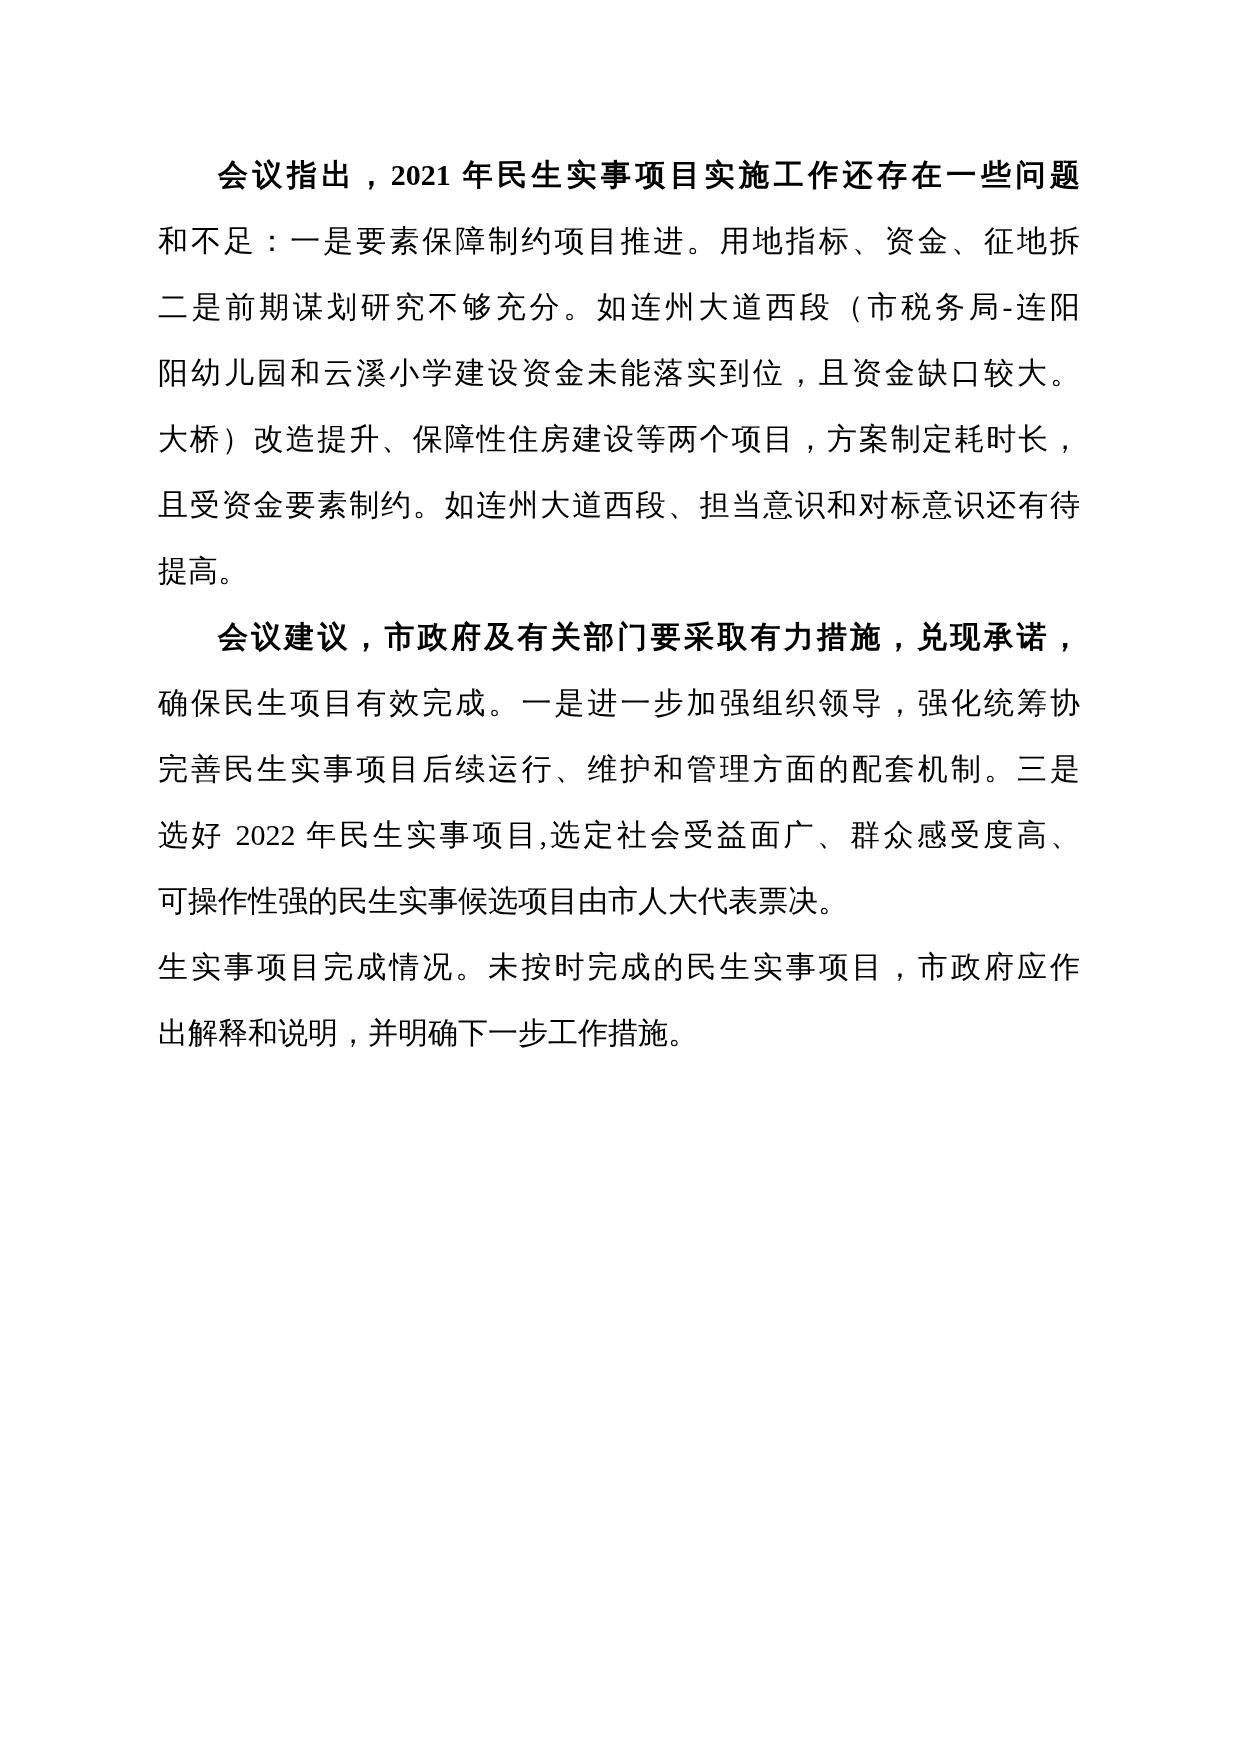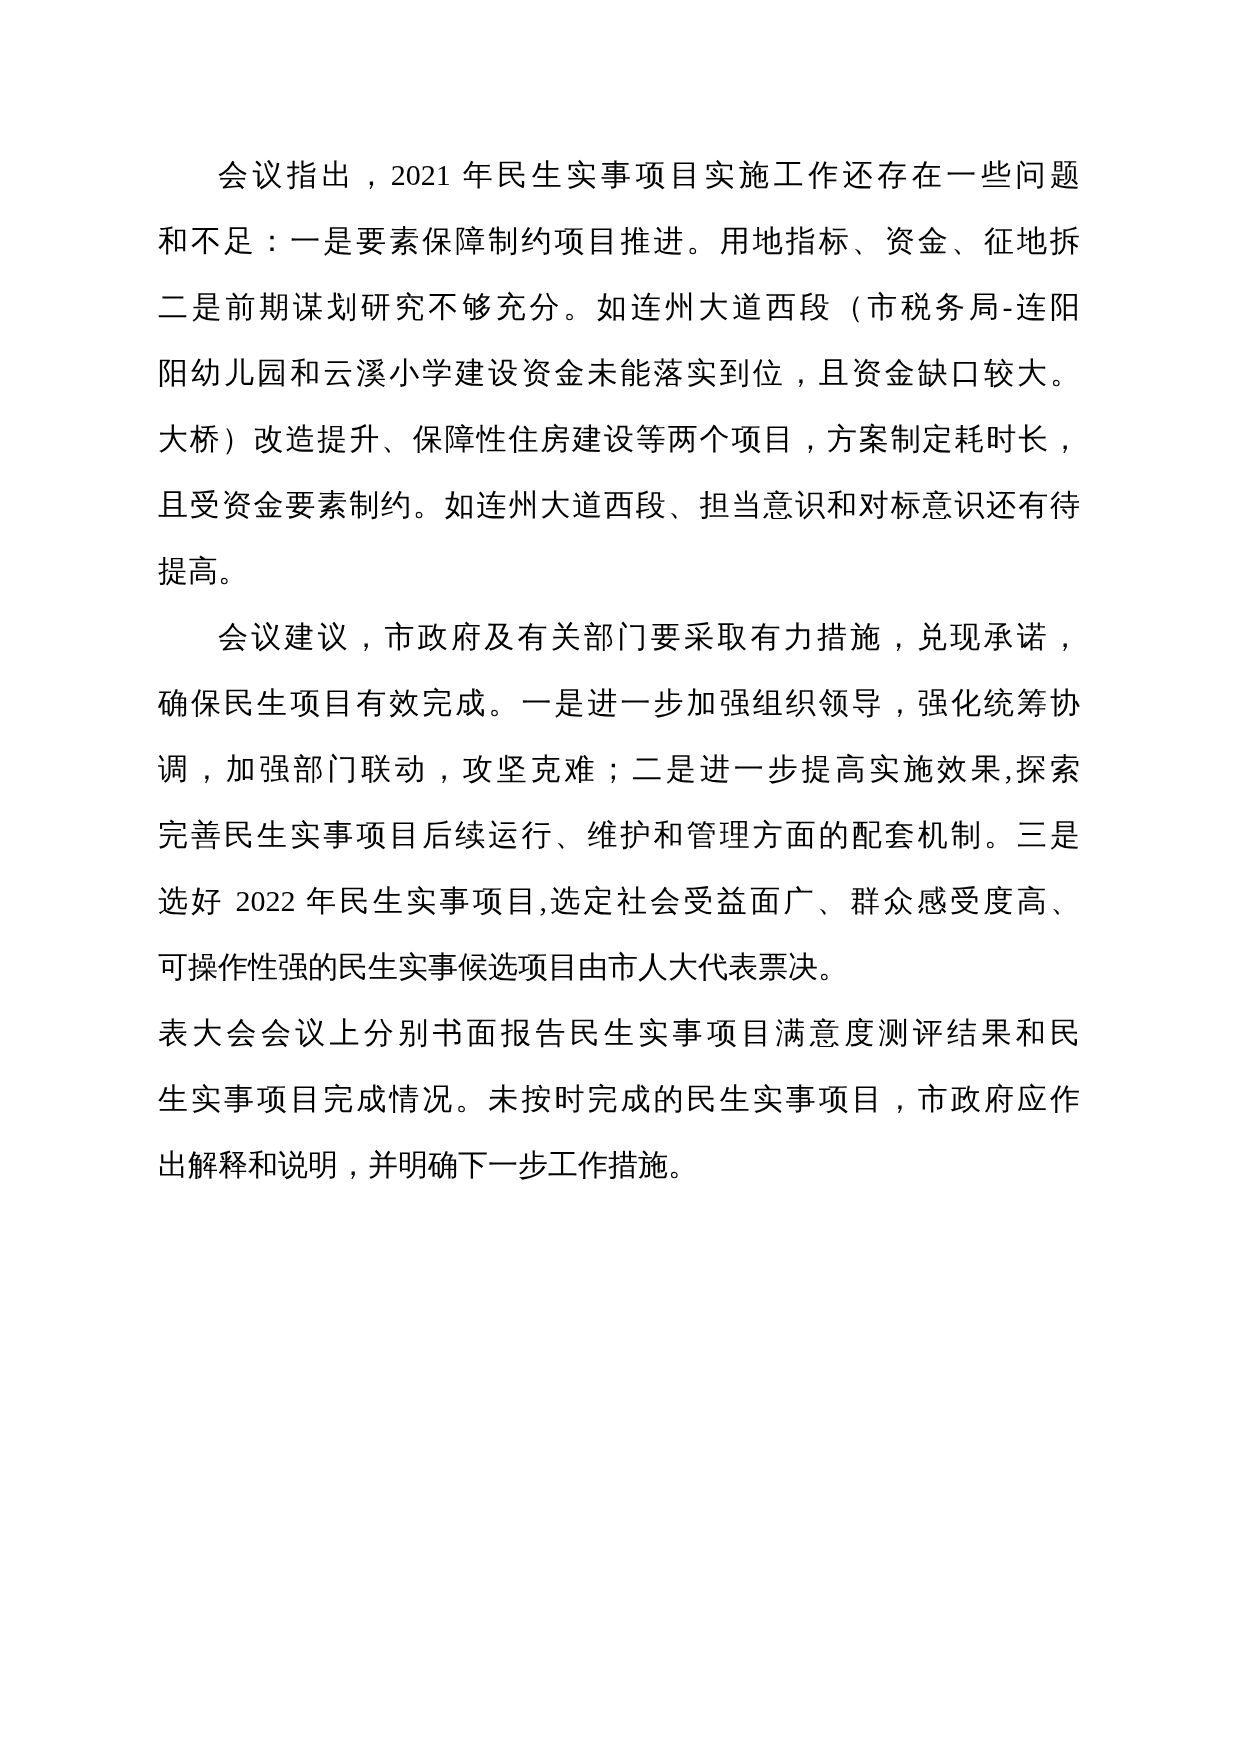--- a/index.html
+++ b/index.html
@@ -30,20 +30,21 @@
     line-height: 66px;
     font-size: 30px;
     color: #000000;
     text-align: justify;
     text-align-last: justify;
     overflow: hidden;
     white-space: normal;
   }
   .line--first {
     text-indent: 60px;
+    font-weight: bold;
   }
   .line--last {
     text-align-last: left;
   }
 </style>
 </head>
 <body>
 
 <div class="page">
   <div class="doc-body">
@@ -54,26 +55,24 @@
       <div class="line">二是前期谋划研究不够充分。如连州大道西段（市税务局-连阳</div>
       <div class="line">阳幼儿园和云溪小学建设资金未能落实到位，且资金缺口较大。</div>
       <div class="line">大桥）改造提升、保障性住房建设等两个项目，方案制定耗时长，</div>
       <div class="line">且受资金要素制约。如连州大道西段、担当意识和对标意识还有待</div>
       <div class="line line--last">提高。</div>
     </div>
 
     <div class="paragraph">
       <div class="line line--first">会议建议，市政府及有关部门要采取有力措施，兑现承诺，</div>
       <div class="line">确保民生项目有效完成。一是进一步加强组织领导，强化统筹协</div>
-      <div class="line">调，加强部门联动，攻坚克难；二是进一步提高实施效果,探索</div>
       <div class="line">完善民生实事项目后续运行、维护和管理方面的配套机制。三是</div>
       <div class="line">选好 2022 年民生实事项目,选定社会受益面广、群众感受度高、</div>
       <div class="line line--last">可操作性强的民生实事候选项目由市人大代表票决。</div>
     </div>
 
     <div class="paragraph">
-      <div class="line">表大会会议上分别书面报告民生实事项目满意度测评结果和民</div>
       <div class="line">生实事项目完成情况。未按时完成的民生实事项目，市政府应作</div>
       <div class="line line--last">出解释和说明，并明确下一步工作措施。</div>
     </div>
 
   </div>
 </div>
 
 </body></html>

